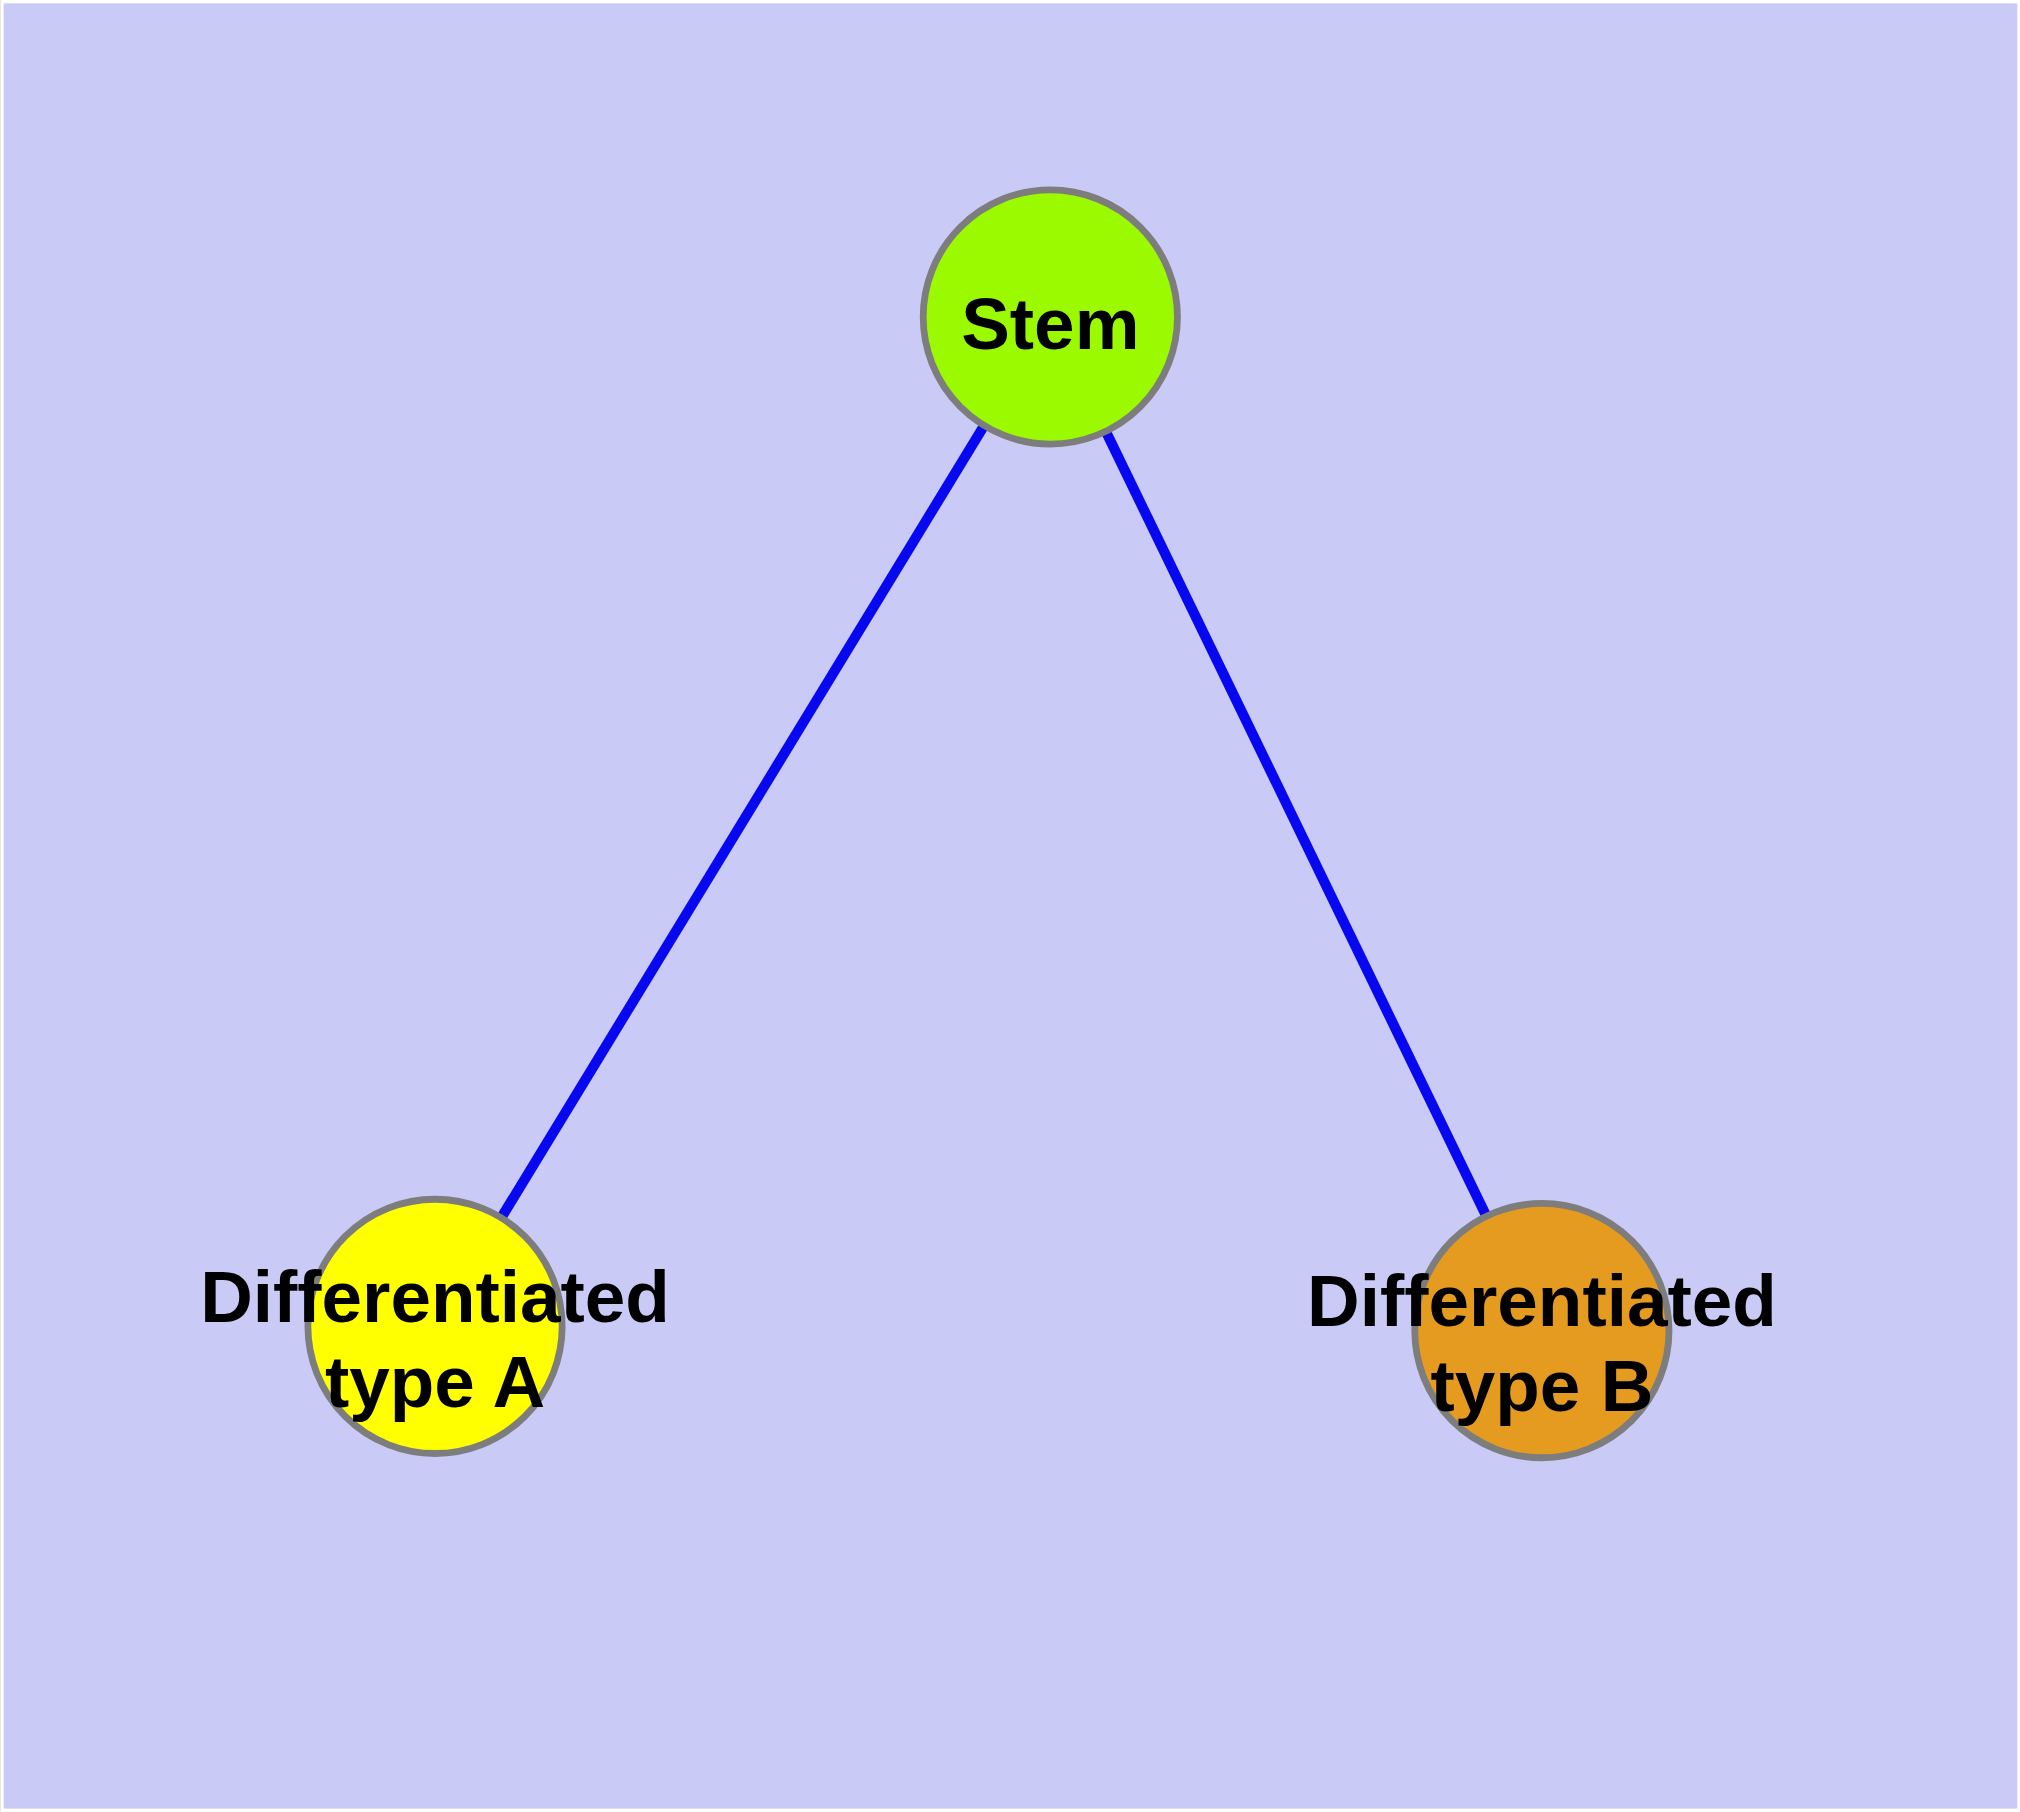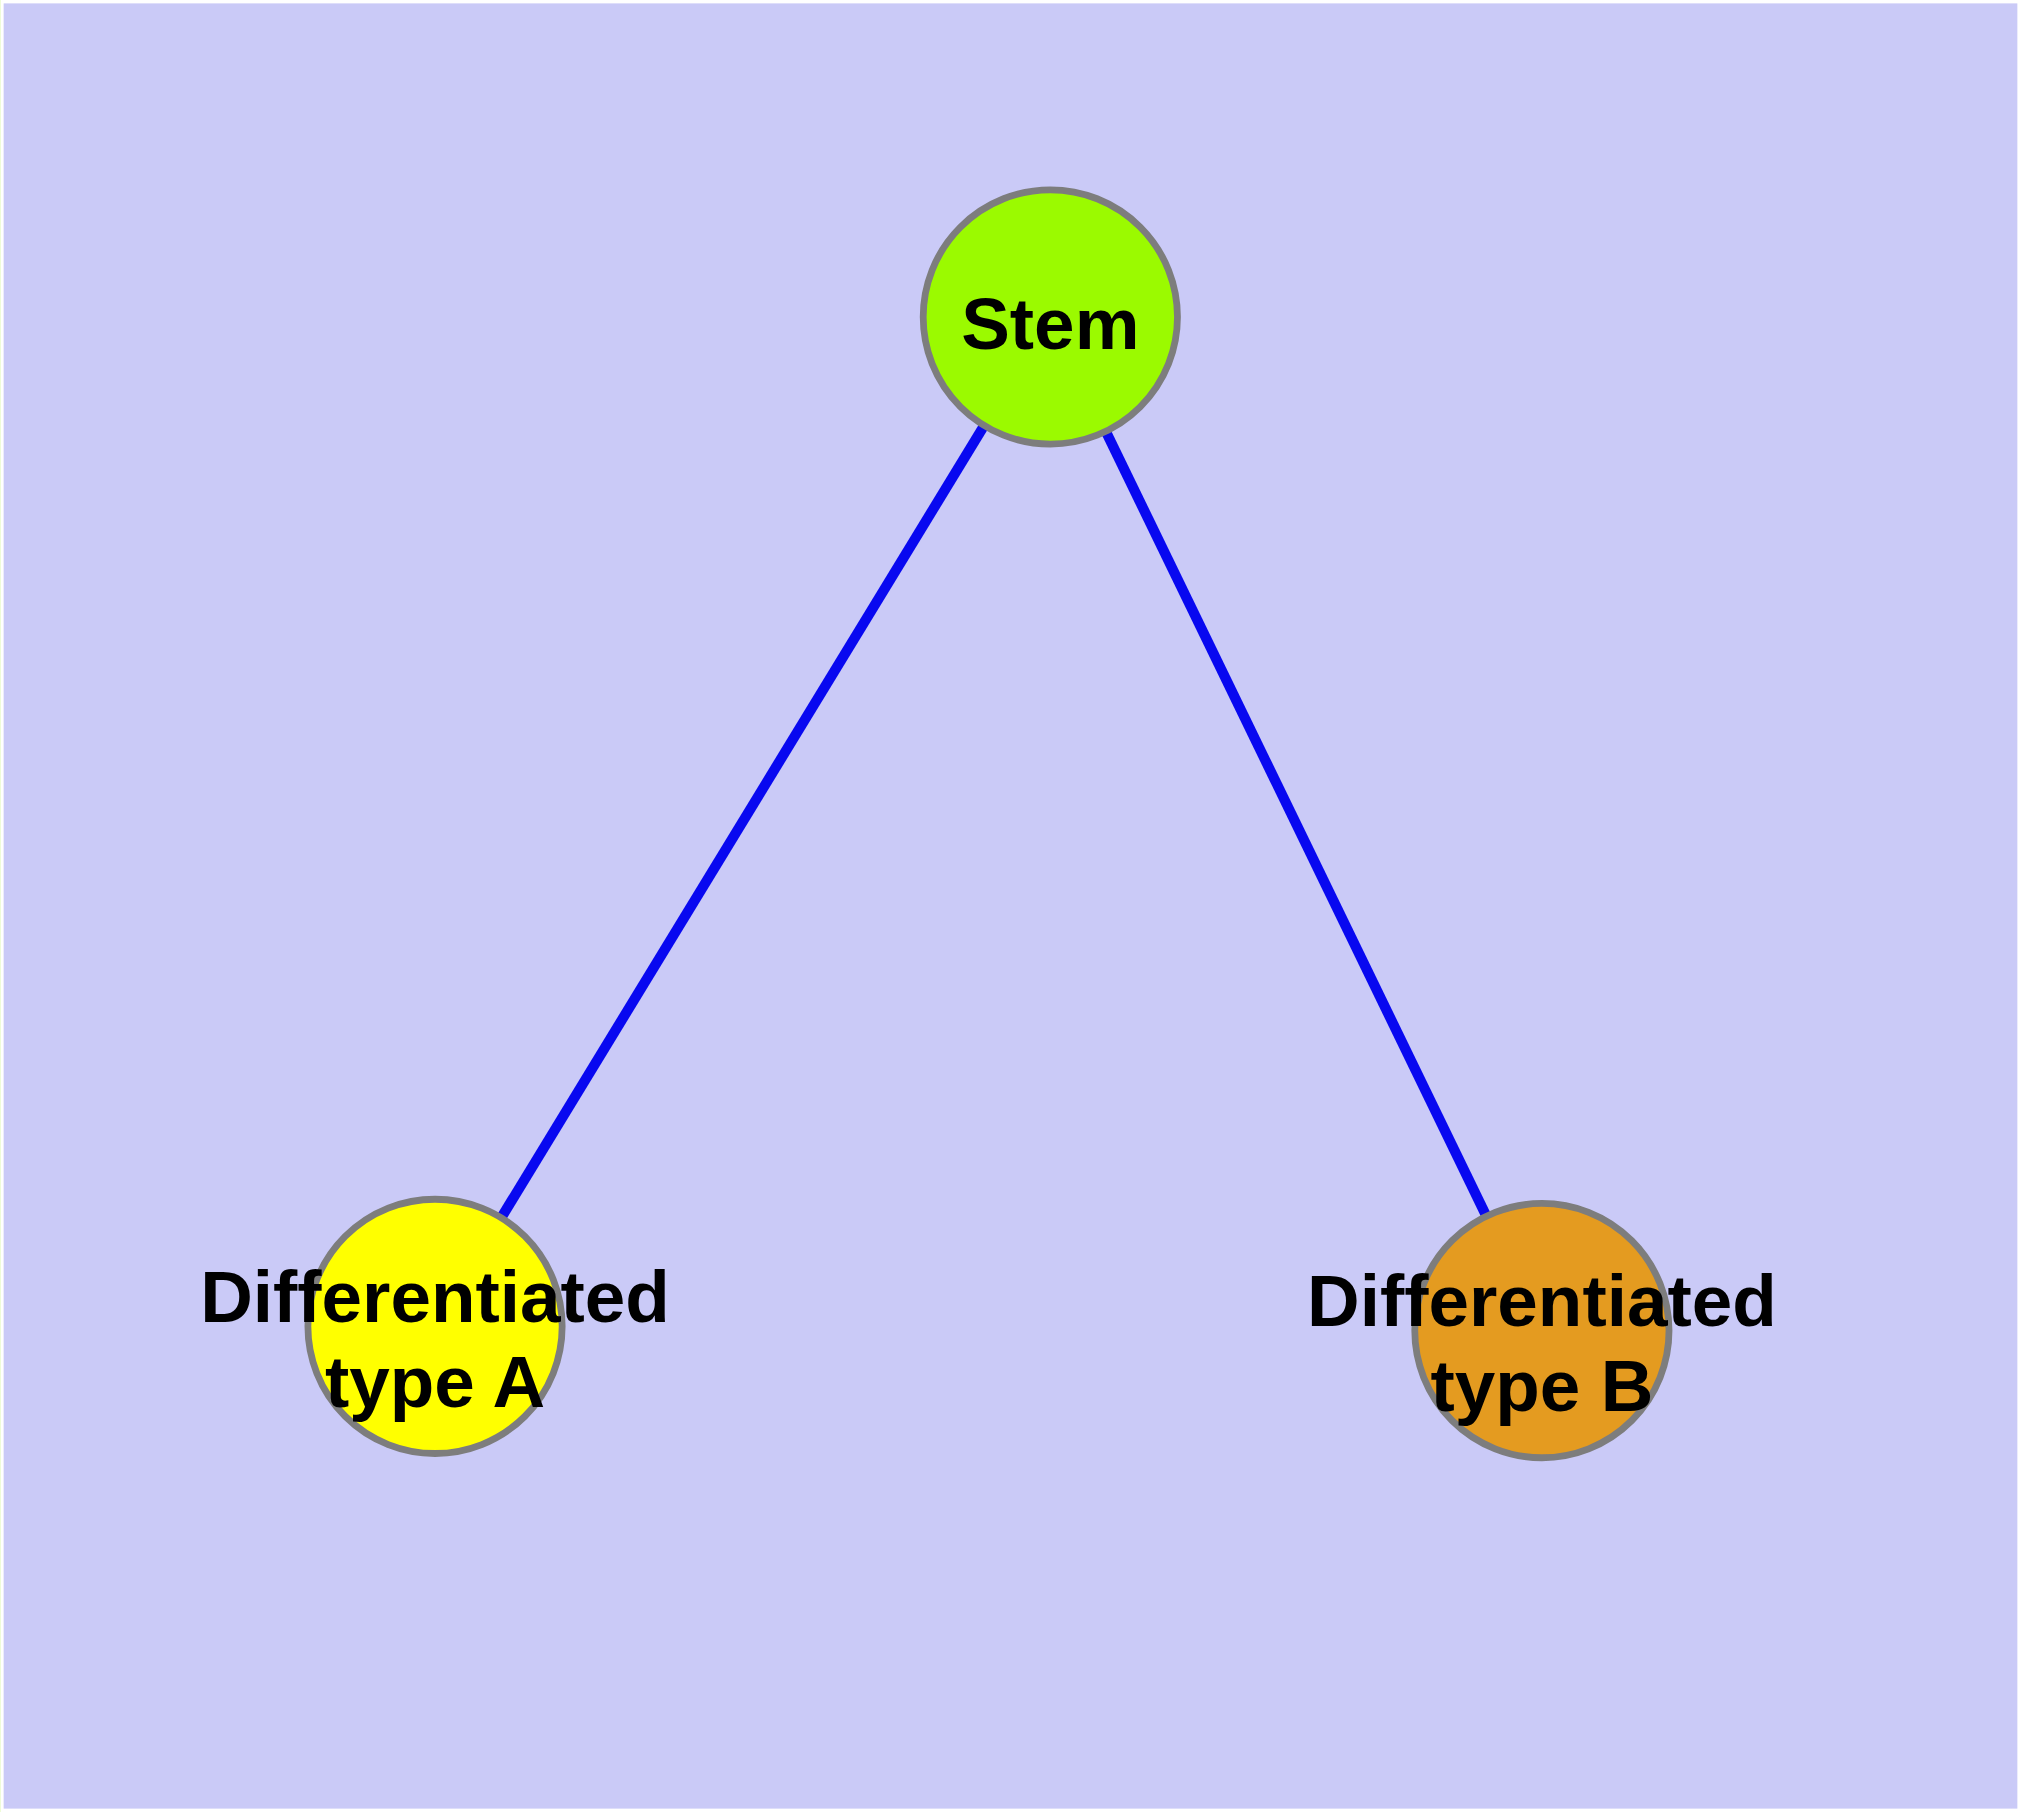--- a/index.html
+++ b/index.html
@@ -4,21 +4,21 @@
 <style>
   html, body {
     margin: 0;
     padding: 0;
     background: #FFFFFF;
   }
   .stage {
     position: relative;
     width: 2021px;
     height: 1812px;
-    background: #bef264;
+    background: #a3a3a3;
     overflow: hidden;
   }
   svg {
     display: block;
   }
   .node-label {
     font-family: "Liberation Sans", "DejaVu Sans", sans-serif;
     font-weight: 700;
     font-size: 86px;
     text-anchor: middle;

